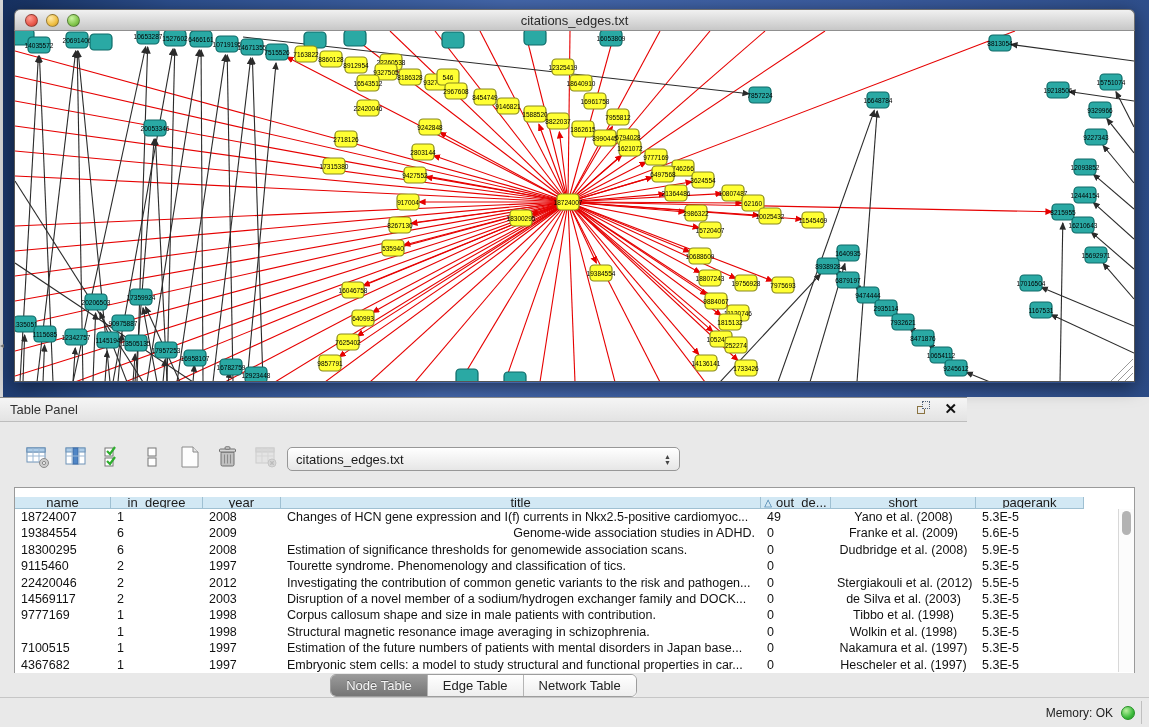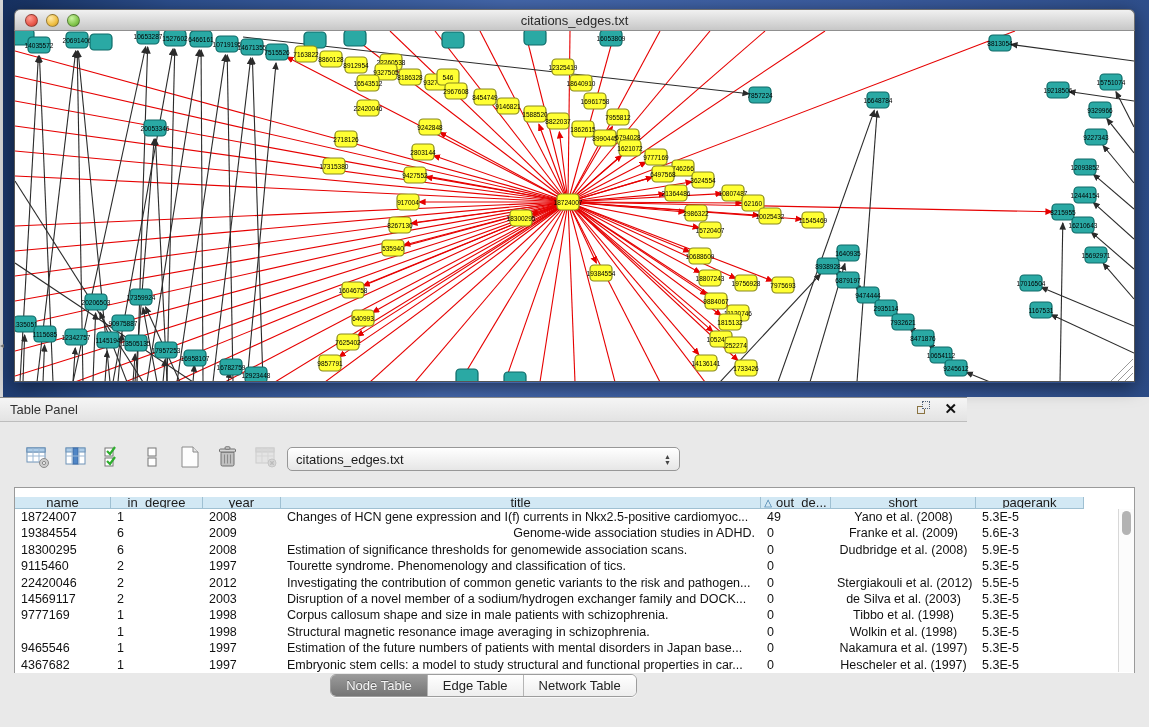--- a/index.html
+++ b/index.html
@@ -821,21 +821,21 @@
               <div class="td center" style="width: 145px;">Yano et al. (2008)</div>
               <div class="td" style="width: 108px;">5.3E-5</div>
             </div>
             <div class="tr">
               <div class="td" style="width: 96px;">19384554</div>
               <div class="td" style="width: 92px;">6</div>
               <div class="td" style="width: 78px;">2009</div>
               <div class="td" style="width: 480px; text-align: right;">Genome-wide association studies in ADHD.</div>
               <div class="td" style="width: 70px;">0</div>
               <div class="td center" style="width: 145px;">Franke et al. (2009)</div>
-              <div class="td" style="width: 108px;">5.6E-3</div>
+              <div class="td" style="width: 108px;">5.6E-5</div>
             </div>
             <div class="tr">
               <div class="td" style="width: 96px;">18300295</div>
               <div class="td" style="width: 92px;">6</div>
               <div class="td" style="width: 78px;">2008</div>
               <div class="td" style="width: 480px;">Estimation of significance thresholds for genomewide association scans.</div>
               <div class="td" style="width: 70px;">0</div>
               <div class="td center" style="width: 145px;">Dudbridge et al. (2008)</div>
               <div class="td" style="width: 108px;">5.9E-5</div>
             </div>
@@ -863,36 +863,36 @@
               <div class="td" style="width: 78px;">2003</div>
               <div class="td" style="width: 480px;">Disruption of a novel member of a sodium/hydrogen exchanger family and DOCK...</div>
               <div class="td" style="width: 70px;">0</div>
               <div class="td center" style="width: 145px;">de Silva et al. (2003)</div>
               <div class="td" style="width: 108px;">5.3E-5</div>
             </div>
             <div class="tr">
               <div class="td" style="width: 96px;">9777169</div>
               <div class="td" style="width: 92px;">1</div>
               <div class="td" style="width: 78px;">1998</div>
-              <div class="td" style="width: 480px;">Corpus callosum shape and size in male patients with schizophrenia.</div>
+              <div class="td" style="width: 480px;">Corpus callosum shape and size in male patients with contribution.</div>
               <div class="td" style="width: 70px;">0</div>
               <div class="td center" style="width: 145px;">Tibbo et al. (1998)</div>
               <div class="td" style="width: 108px;">5.3E-5</div>
             </div>
             <div class="tr">
               <div class="td" style="width: 96px; margin-top: 26px;">9699695</div>
               <div class="td" style="width: 92px;">1</div>
               <div class="td" style="width: 78px;">1998</div>
               <div class="td" style="width: 480px;">Structural magnetic resonance image averaging in schizophrenia.</div>
               <div class="td" style="width: 70px;">0</div>
               <div class="td center" style="width: 145px;">Wolkin et al. (1998)</div>
               <div class="td" style="width: 108px;">5.3E-5</div>
             </div>
             <div class="tr">
-              <div class="td" style="width: 96px;">9465546</div>
+              <div class="td" style="width: 96px;">7100515</div>
               <div class="td" style="width: 92px;">1</div>
               <div class="td" style="width: 78px;">1997</div>
               <div class="td" style="width: 480px;">Estimation of the future numbers of patients with mental disorders in Japan base...</div>
               <div class="td" style="width: 70px;">0</div>
               <div class="td center" style="width: 145px;">Nakamura et al. (1997)</div>
               <div class="td" style="width: 108px;">5.3E-5</div>
             </div>
             <div class="tr">
               <div class="td" style="width: 96px;">4367682</div>
               <div class="td" style="width: 92px;">1</div>
@@ -909,16 +909,21 @@
       </div>
 
       <div class="tab-bar">
         <div class="segmented" id="tabs">
             <div class="segment selected">Node Table</div>
             <div class="segment">Edge Table</div>
             <div class="segment">Network Table</div>
           </div>
       </div>
 
+      <div class="status-bar">
+        <span class="mem-label">Memory: OK</span>
+        <span class="mem-dot"></span>
+        <span class="status-divider"></span>
+      </div>
     </div>
   </div>
 
 </div>
 
 </body></html>

